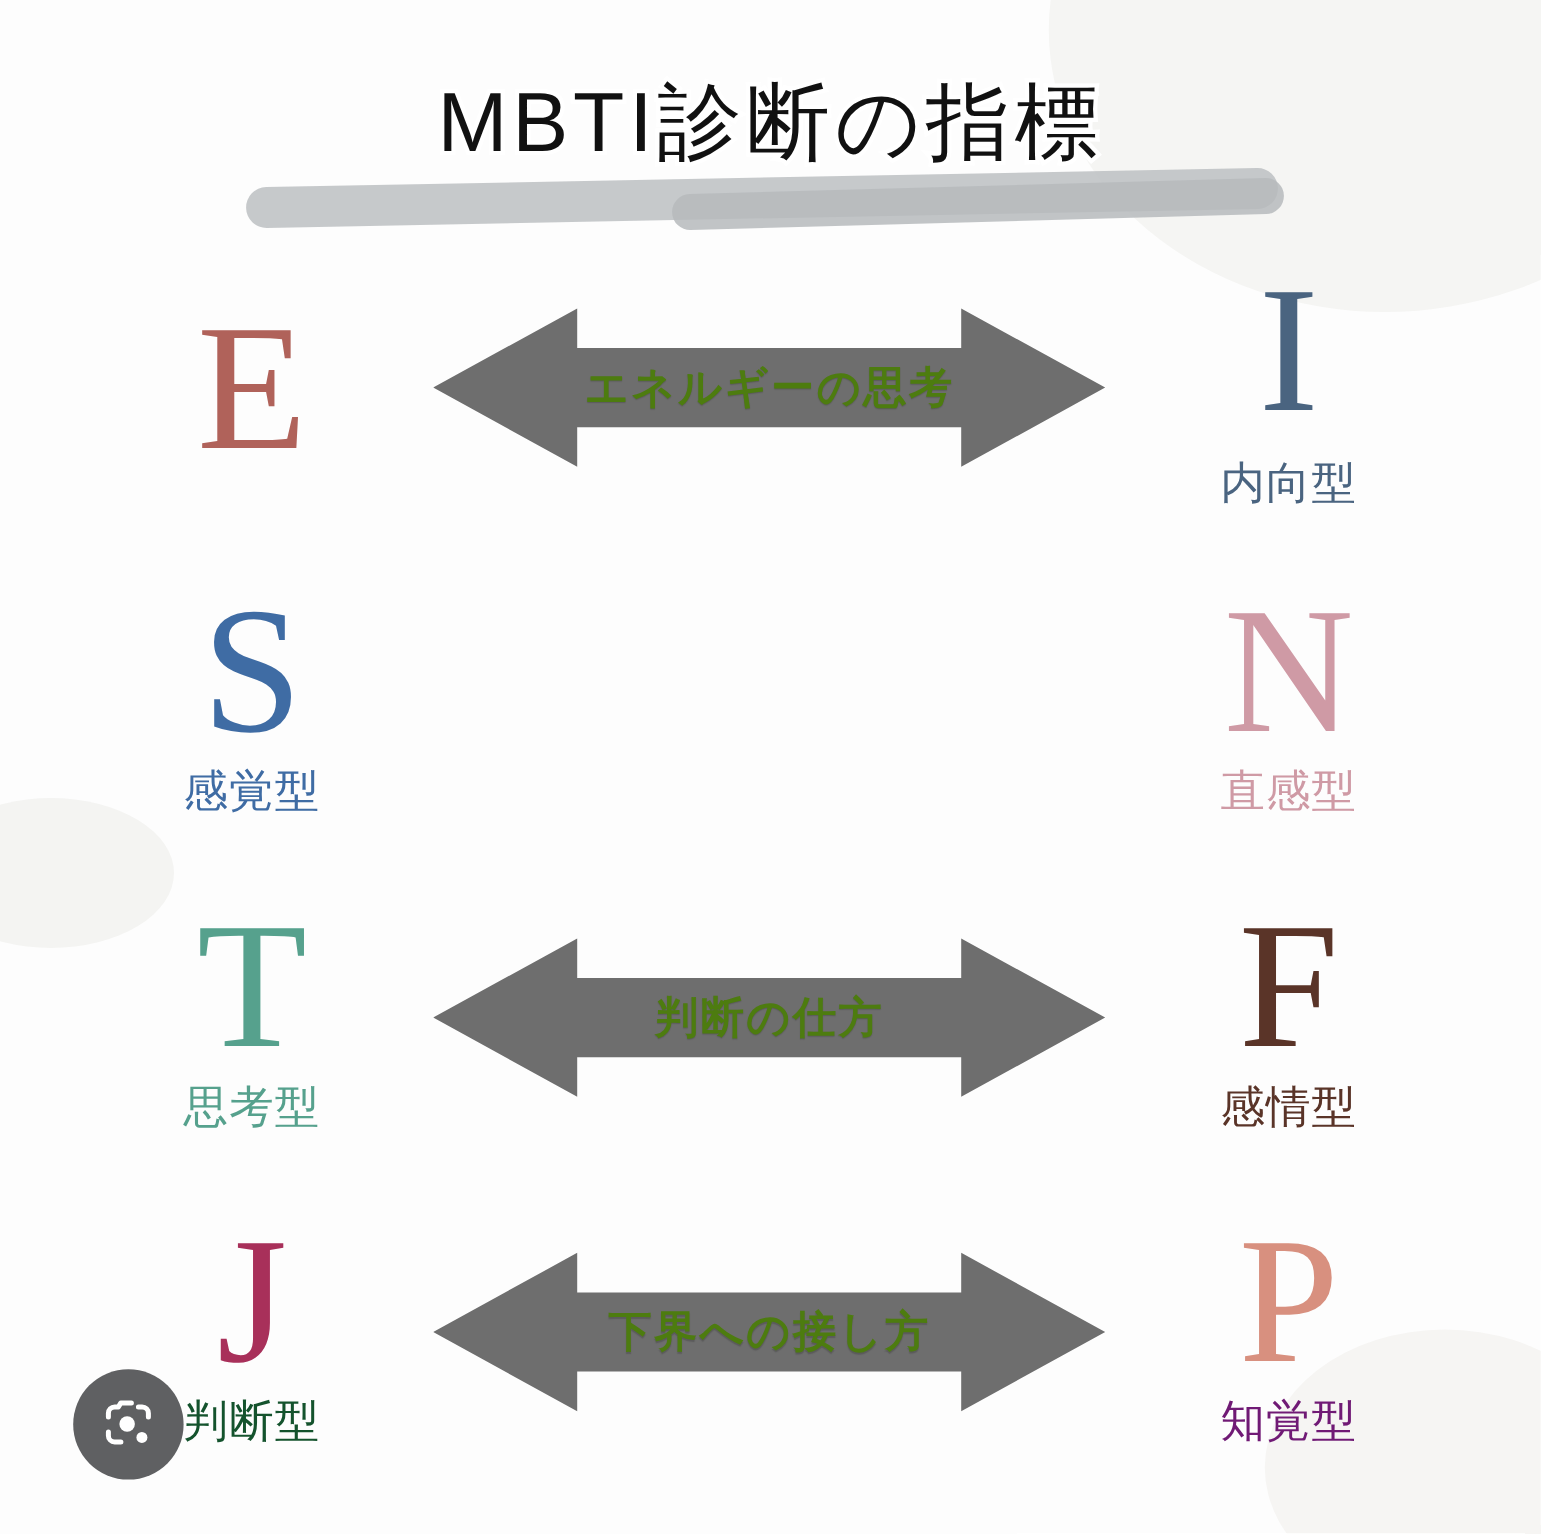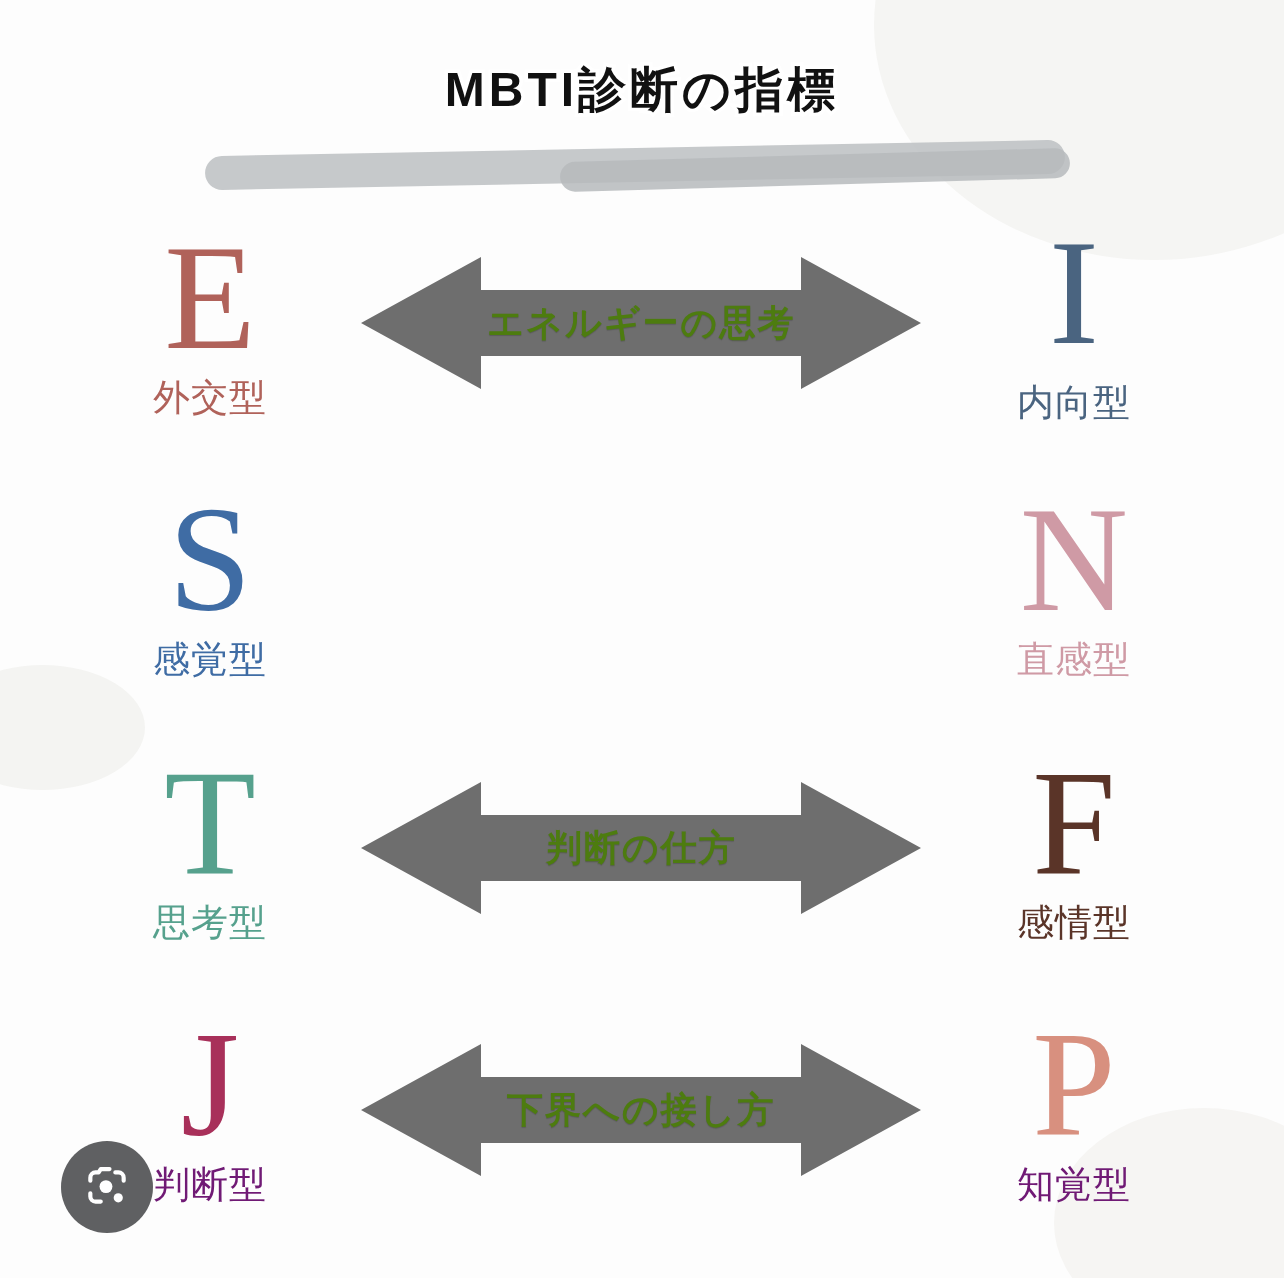--- a/index.html
+++ b/index.html
@@ -72,22 +72,22 @@
     left: 560px;
     top: 93px;
     width: 510px;
     height: 30px;
     background: #b6babc;
     transform: rotate(-1.6deg);
   }
   .title-text {
     position: relative;
     display: inline-block;
-    font-size: 48px;
-    font-weight: 700;
+    font-size: 70px;
+    font-weight: 400;
     letter-spacing: 4px;
     color: #111111;
     -webkit-text-stroke: 7px #ffffff;
     paint-order: stroke fill;
     line-height: 1.15;
     white-space: nowrap;
   }
 
   
   .row {
@@ -178,21 +178,20 @@
 
   <div class="title-wrap">
     <div class="title-highlight"></div>
     <div class="title-highlight seg2"></div>
     <span class="title-text">MBTI診断の指標</span>
   </div>
 
   <div class="row" id="row-0">
     <div class="pole left">
       <div class="pole-letter" style="color: rgb(176, 98, 90);">E</div>
-      <div class="pole-label" style="color: rgb(176, 98, 90);">外交型</div>
     </div>
     <div class="arrow">
       <svg viewBox="0 0 560 160">
         <polygon points="0,80 120,14 120,47 440,47 440,14 560,80 440,146 440,113 120,113 120,146" fill="#6e6e6e"></polygon>
       </svg>
       <span class="arrow-label">エネルギーの思考</span>
     </div>
     <div class="pole right">
       <div class="pole-letter" style="color: rgb(74, 100, 128);">I</div>
       <div class="pole-label" style="color: rgb(74, 100, 128); margin-top: 12px;">内向型</div>
@@ -223,21 +222,21 @@
     </div>
     <div class="pole right">
       <div class="pole-letter" style="color: rgb(90, 52, 40);">F</div>
       <div class="pole-label" style="color: rgb(90, 52, 40);">感情型</div>
     </div>
   </div>
 
   <div class="row" id="row-3">
     <div class="pole left">
       <div class="pole-letter" style="color: rgb(168, 48, 90);">J</div>
-      <div class="pole-label" style="color: #701a75;">判断型</div>
+      <div class="pole-label" style="color: #14532d;">判断型</div>
     </div>
     <div class="arrow">
       <svg viewBox="0 0 560 160">
         <polygon points="0,80 120,14 120,47 440,47 440,14 560,80 440,146 440,113 120,113 120,146" fill="#6e6e6e"></polygon>
       </svg>
       <span class="arrow-label">下界への接し方</span>
     </div>
     <div class="pole right">
       <div class="pole-letter" style="color: rgb(216, 144, 127);">P</div>
       <div class="pole-label" style="color: #701a75;">知覚型</div>

